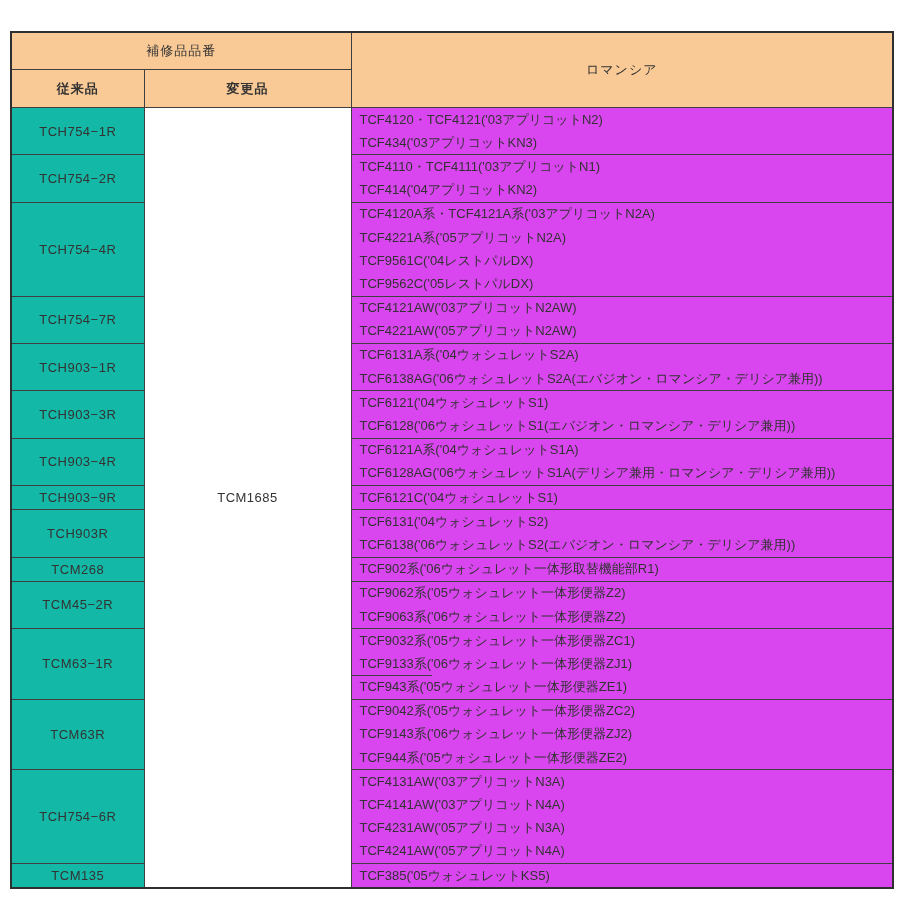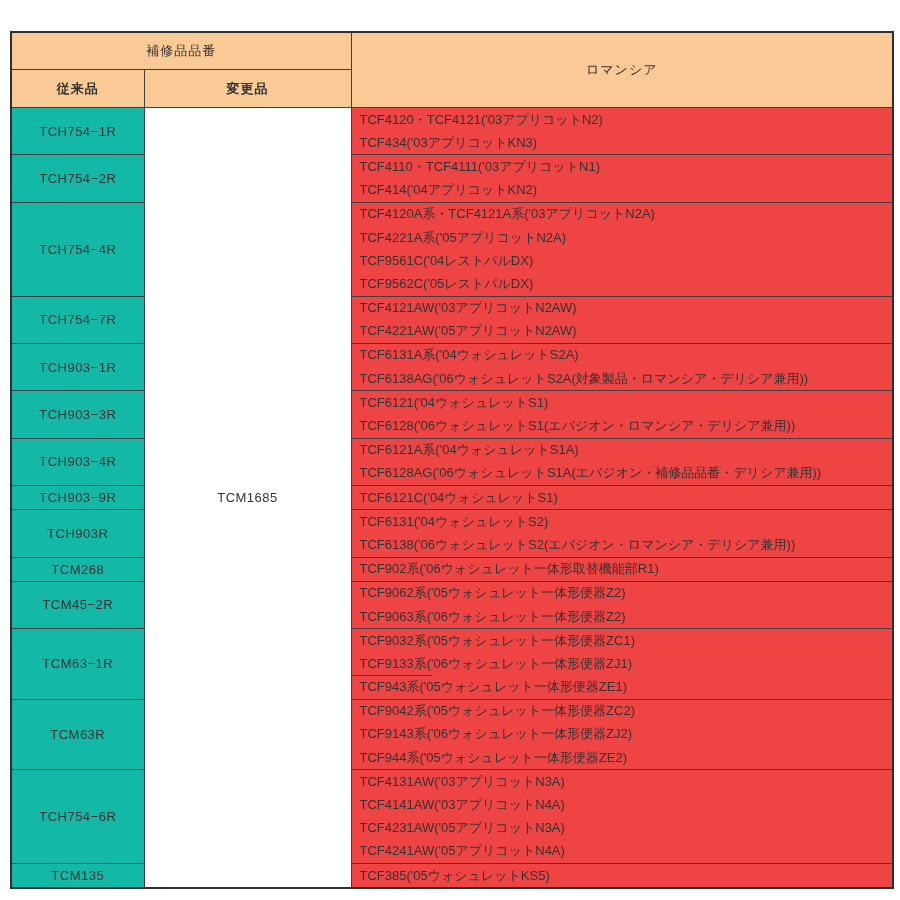--- a/index.html
+++ b/index.html
@@ -52,21 +52,21 @@
     background: #14b8a6;
   }
   td.changed {
     text-align: center;
     vertical-align: middle;
     letter-spacing: 0.5px;
     background: #ffffff;
   }
   td.prods {
     vertical-align: top;
-    background: #ef4444;
+    background: #d946ef;
     margin-top: 16px;
   }
   .prod-line {
     position: relative;
     height: 23.2px;
     display: flex;
     align-items: center;
     padding-left: 8px;
     white-space: nowrap;
     overflow: hidden;
@@ -129,35 +129,35 @@
           <td class="conv">TCH754−7R</td>
           <td class="prods">
             <div class="prod-line">TCF4121AW('03アプリコットN2AW)</div>
             <div class="prod-line">TCF4221AW('05アプリコットN2AW)</div>
           </td>
         </tr>
         <tr>
           <td class="conv">TCH903−1R</td>
           <td class="prods">
             <div class="prod-line">TCF6131A系('04ウォシュレットS2A)</div>
-            <div class="prod-line">TCF6138AG('06ウォシュレットS2A(対象製品・ロマンシア・デリシア兼用))</div>
+            <div class="prod-line">TCF6138AG('06ウォシュレットS2A(エバジオン・ロマンシア・デリシア兼用))</div>
           </td>
         </tr>
         <tr>
           <td class="conv">TCH903−3R</td>
           <td class="prods">
             <div class="prod-line">TCF6121('04ウォシュレットS1)</div>
             <div class="prod-line">TCF6128('06ウォシュレットS1(エバジオン・ロマンシア・デリシア兼用))</div>
           </td>
         </tr>
         <tr>
           <td class="conv">TCH903−4R</td>
           <td class="prods">
             <div class="prod-line">TCF6121A系('04ウォシュレットS1A)</div>
-            <div class="prod-line">TCF6128AG('06ウォシュレットS1A(エバジオン・補修品品番・デリシア兼用))</div>
+            <div class="prod-line">TCF6128AG('06ウォシュレットS1A(デリシア兼用・ロマンシア・デリシア兼用))</div>
           </td>
         </tr>
         <tr>
           <td class="conv">TCH903−9R</td>
           <td class="prods">
             <div class="prod-line">TCF6121C('04ウォシュレットS1)</div>
           </td>
         </tr>
         <tr>
           <td class="conv">TCH903R</td>

